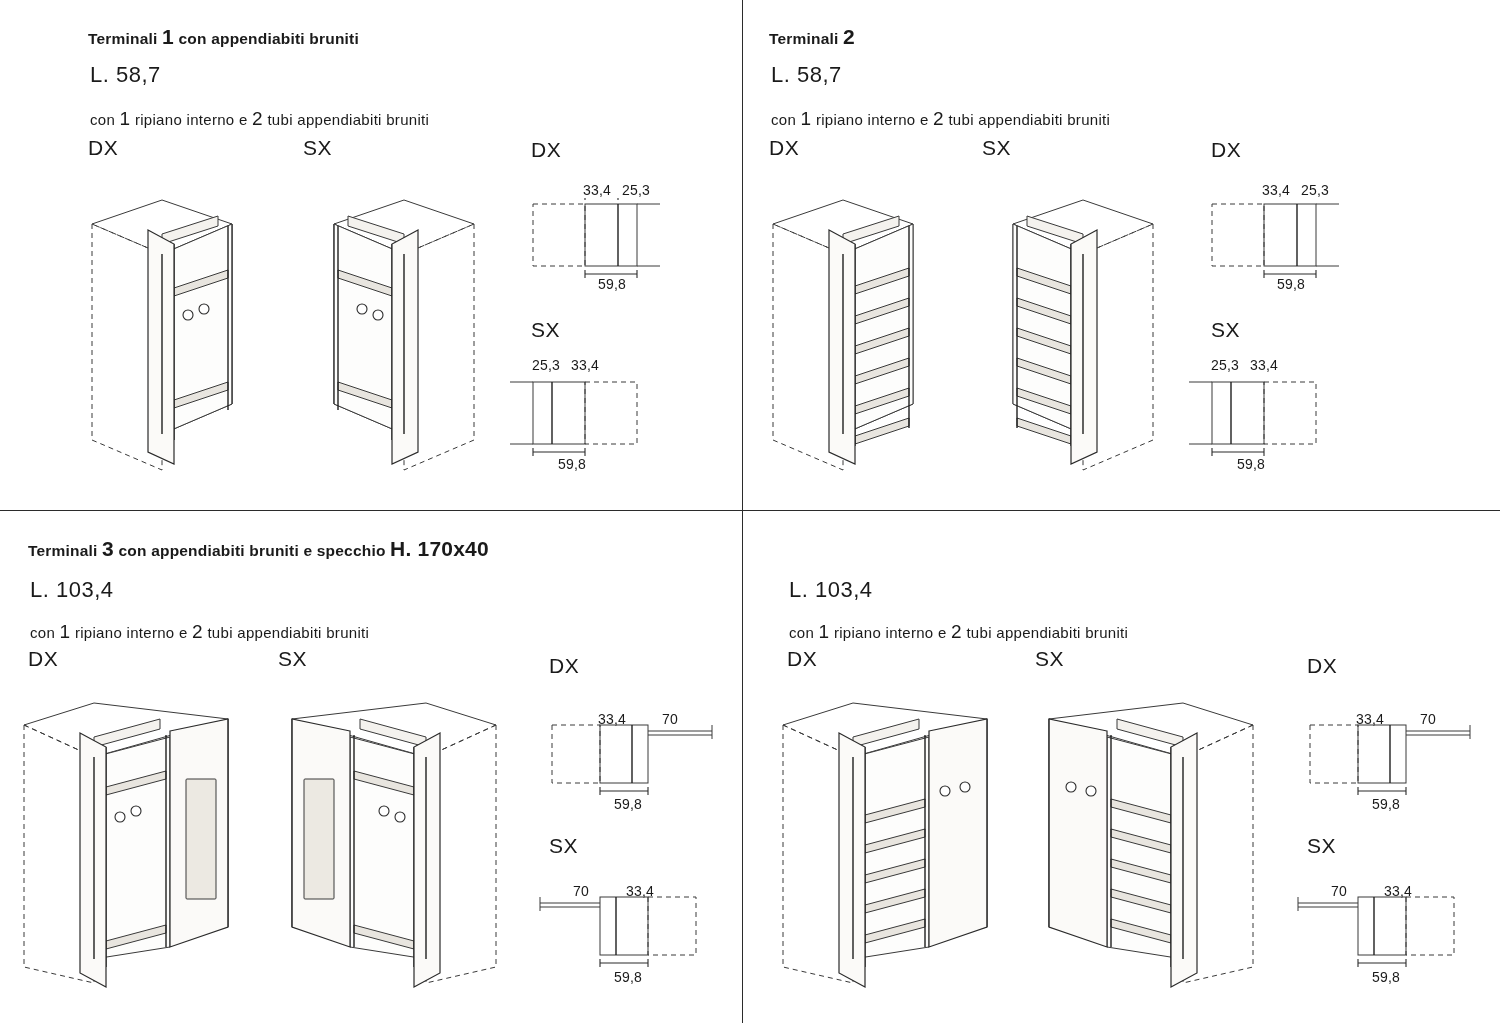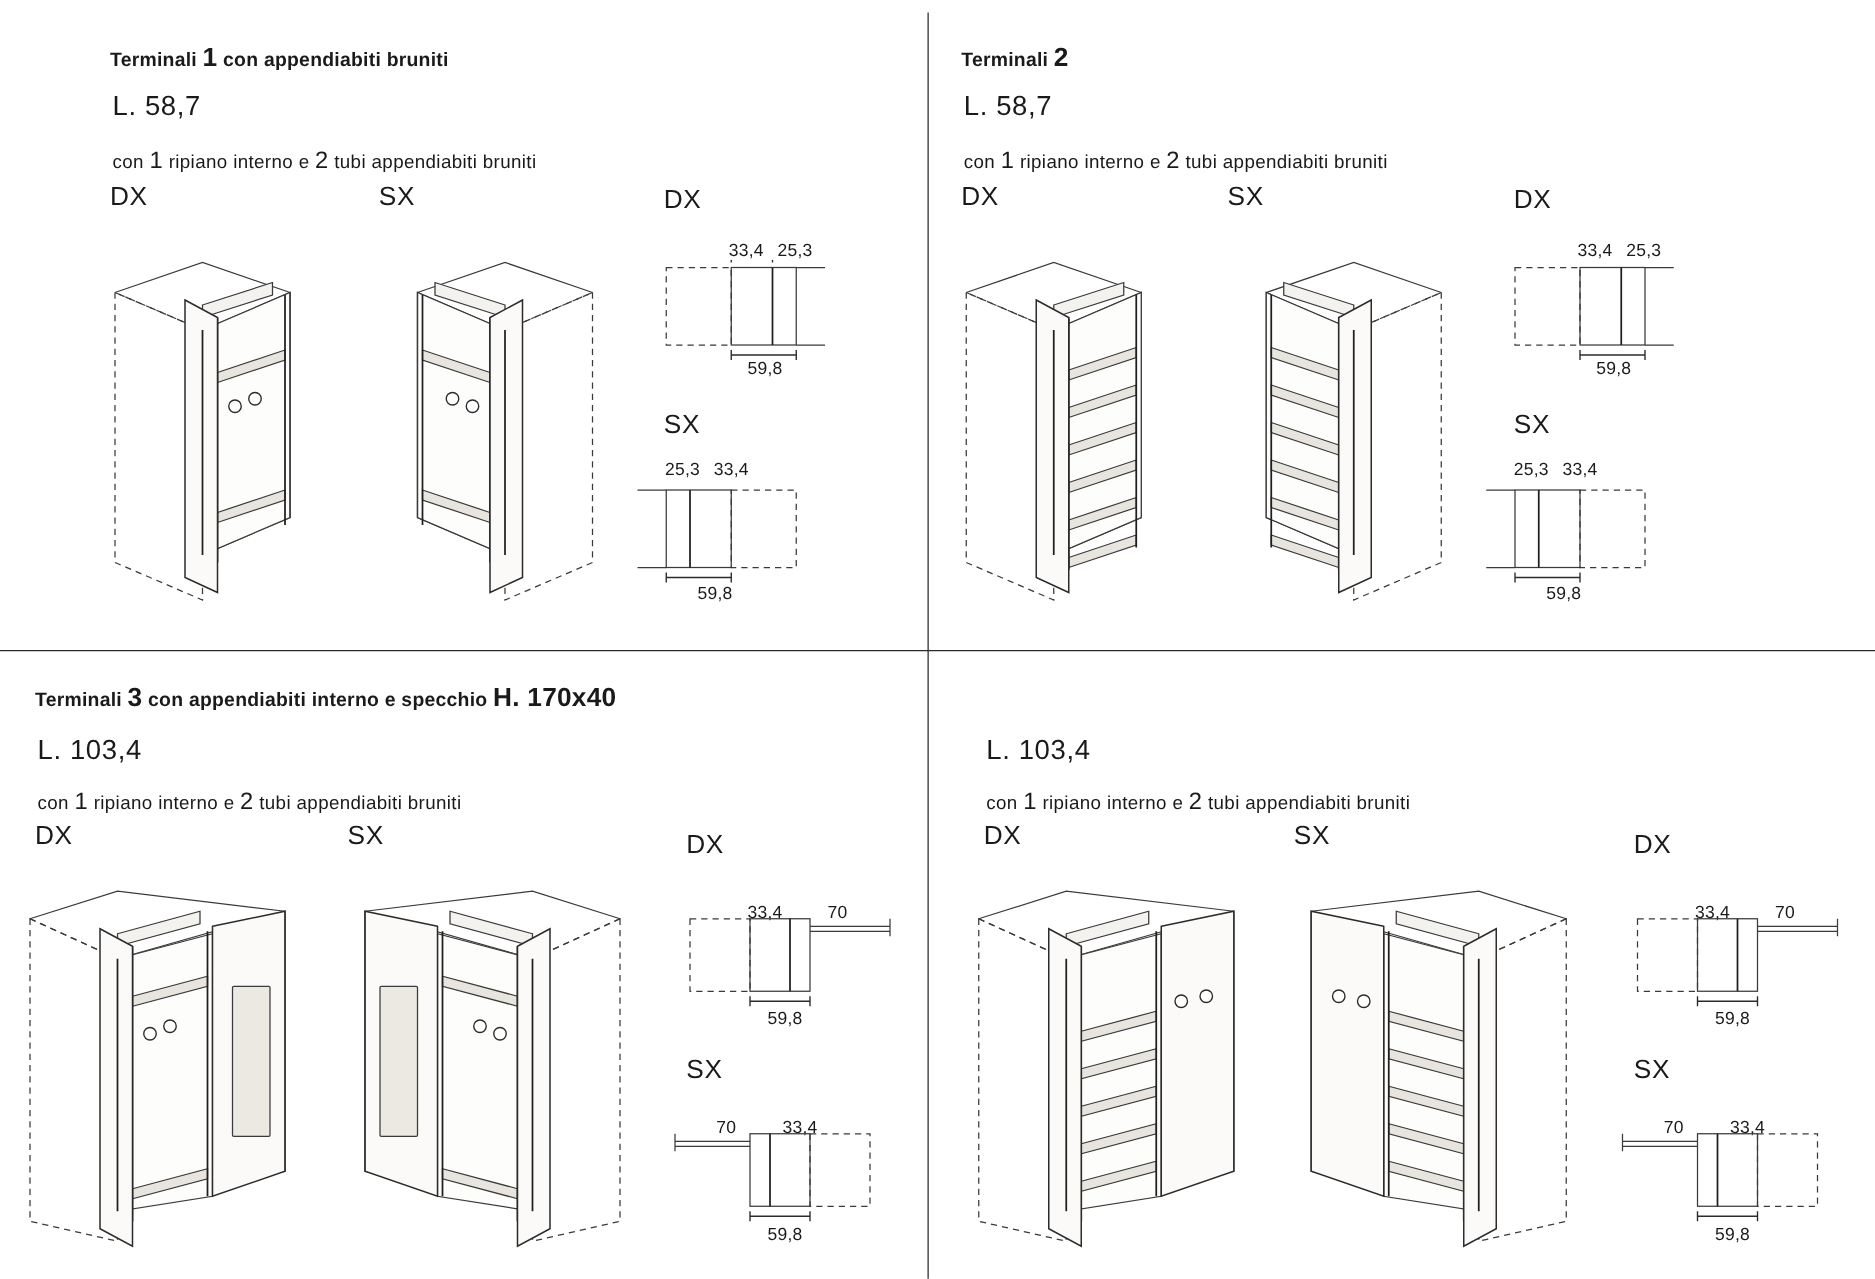--- a/index.html
+++ b/index.html
@@ -11,21 +11,20 @@
     width: 1500px;
     height: 1023px;
     font-family: "Liberation Sans", sans-serif;
     color: #1a1a1a;
     position: relative;
     overflow: hidden;
   }
   .sheet {
     position: absolute;
     inset: 0;
-    margin-top: 10px;
   }
   
   .divider-h {
     position: absolute;
     left: 0;
     top: 510px;
     width: 1500px;
     height: 1px;
     background: #2b2b2b;
   }
@@ -280,21 +279,21 @@
         <path class="ln" d="M-18 4 L5 4 M-18 66 L5 66"></path>
         <path class="tick" d="M5 70 L5 78 M57 70 L57 78"></path>
         <path class="tick" d="M5 74 L57 74"></path>
       </svg>
     </div>
   </div>
 
   <div class="quad q3">
 
     <div class="title" style="left:28px; top:26px;">
-      <span class="sc">Terminali </span><span class="big">3</span><span class="sc"> con appendiabiti interno e specchio </span><span class="big">H. 170x40</span>
+      <span class="sc">Terminali </span><span class="big">3</span><span class="sc"> con appendiabiti bruniti e specchio </span><span class="big">H. 170x40</span>
     </div>
 
     <div class="subtitle" style="left:30px; top:66px;">L. 103,4</div>
 
     <div class="desc" style="left:30px; top:110px;">
       <span>con </span><span class="n">1</span><span> ripiano interno e </span><span class="n">2</span><span> tubi appendiabiti bruniti</span>
     </div>
 
     <div class="sidelabel" style="left:28px; top:136px;">DX</div>
     <div class="sidelabel" style="left:278px; top:136px;">SX</div>

